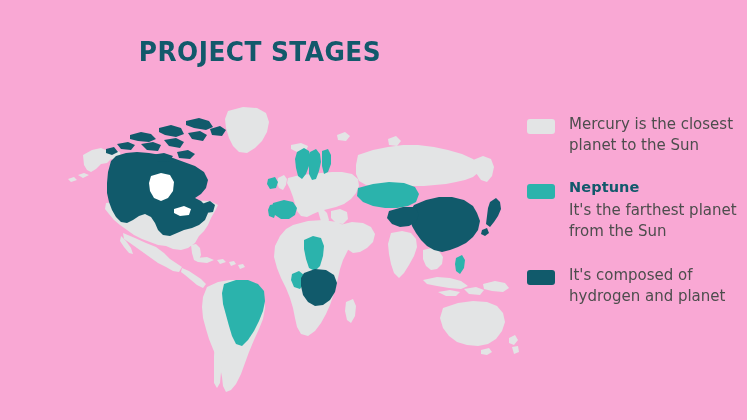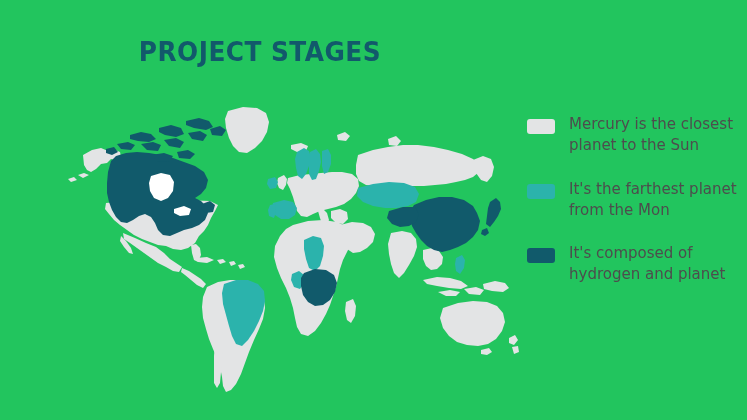--- a/index.html
+++ b/index.html
@@ -7,21 +7,21 @@
     width: 747px;
     height: 420px;
     background: #ffffff;
     font-family: "Liberation Sans", sans-serif;
     overflow: hidden;
   }
   #slide {
     position: relative;
     width: 747px;
     height: 420px;
-    background: #22c55e;
+    background: #f9a8d4;
   }
 
   
   #title {
     position: absolute;
     left: 0;
     top: 36px;
     width: 520px;
     text-align: center;
     font-size: 27px;
@@ -267,21 +267,22 @@
     <div class="legend-item">
       <span class="swatch" style="background:#e3e4e5"></span>
       <div class="legend-text">
         <div class="legend-desc">Mercury is the closest planet to the Sun</div>
       </div>
     </div>
 
     <div class="legend-item">
       <span class="swatch" style="background:#2bb3ac"></span>
       <div class="legend-text">
-        <div class="legend-desc">It's the farthest planet from the Mon</div>
+        <div class="legend-title">Neptune</div>
+        <div class="legend-desc">It's the farthest planet from the Sun</div>
       </div>
     </div>
 
     <div class="legend-item">
       <span class="swatch" style="background:#115a6b"></span>
       <div class="legend-text">
         <div class="legend-desc">It's composed of hydrogen and planet</div>
       </div>
     </div>
 

